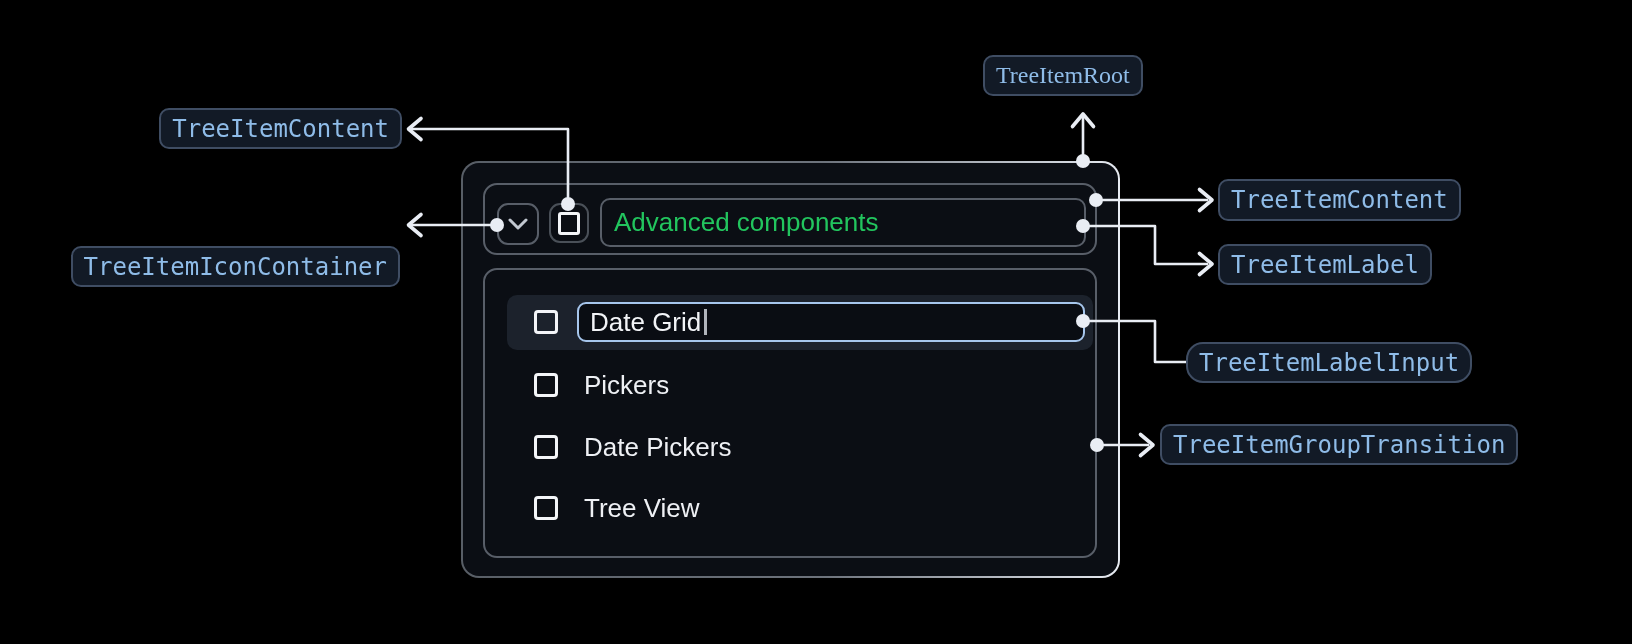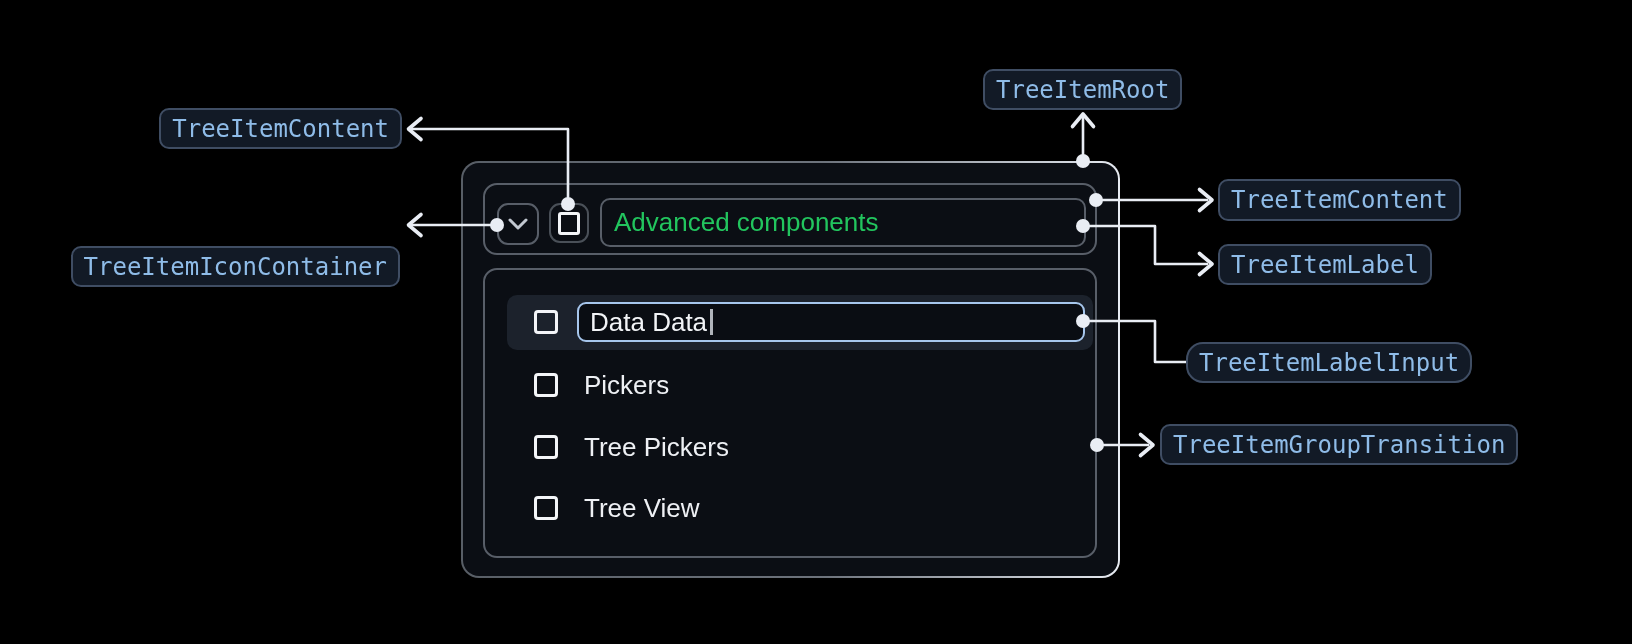--- a/index.html
+++ b/index.html
@@ -95,21 +95,21 @@
     display:flex;align-items:center;
     padding:0 11px;
     background:#121a26;
     border:2px solid #3f4d63;border-radius:10px;
     color:#8fbce8;
     font-family:"DejaVu Sans Mono","Liberation Mono",monospace;
     font-size:24px;white-space:nowrap;
   }
   .b-checkbox{right:1230px;top:108px;}
   .b-iconcontainer{right:1232px;top:204px;margin-top:42px;}
-  .b-root{left:983px;top:69px;}
+  .b-root{left:983px;top:55px;font-family:Liberation Serif, serif;}
   .b-content{left:1218px;top:179px;height:42px;}
   .b-label{left:1218px;top:244px;}
   .b-labelinput{left:1186px;top:342px;border-radius:17px;}
   .b-grouptransition{left:1160px;top:424px;}
 
   
   .overlay{left:0;top:0;width:1632px;height:644px;pointer-events:none;}
   .conn{stroke:#e9edf4;stroke-width:2.6;fill:none;stroke-linecap:round;stroke-linejoin:round;}
   .head{stroke:#e9edf4;stroke-width:3.6;fill:none;stroke-linecap:round;stroke-linejoin:round;}
   .dot{fill:#e9edf4;}
@@ -139,29 +139,29 @@
 
   <div class="abs tree-label-box">
     <span>Advanced components</span>
   </div>
 
   <div class="abs tree-group"></div>
 
   <div class="abs row-highlight"></div>
   <span class="abs row-cb r1"></span>
   <div class="abs label-input">
-    <span>Data Data</span>
+    <span>Date Grid</span>
     <span class="caret"></span>
   </div>
 
   <span class="abs row-cb r2"></span>
   <div class="abs row-label r2">Pickers</div>
 
   <span class="abs row-cb r3"></span>
-  <div class="abs row-label r3">Tree Pickers</div>
+  <div class="abs row-label r3">Date Pickers</div>
 
   <span class="abs row-cb r4"></span>
   <div class="abs row-label r4">Tree View</div>
 
   <svg class="abs overlay" viewBox="0 0 1632 644">
 
     <g>
       <path class="conn" d="M412 129 H568 V197"></path>
       <path class="head" d="M421 118.5 L408.5 129 L421 139.5"></path>
       <circle class="dot" cx="568" cy="204" r="7"></circle>

